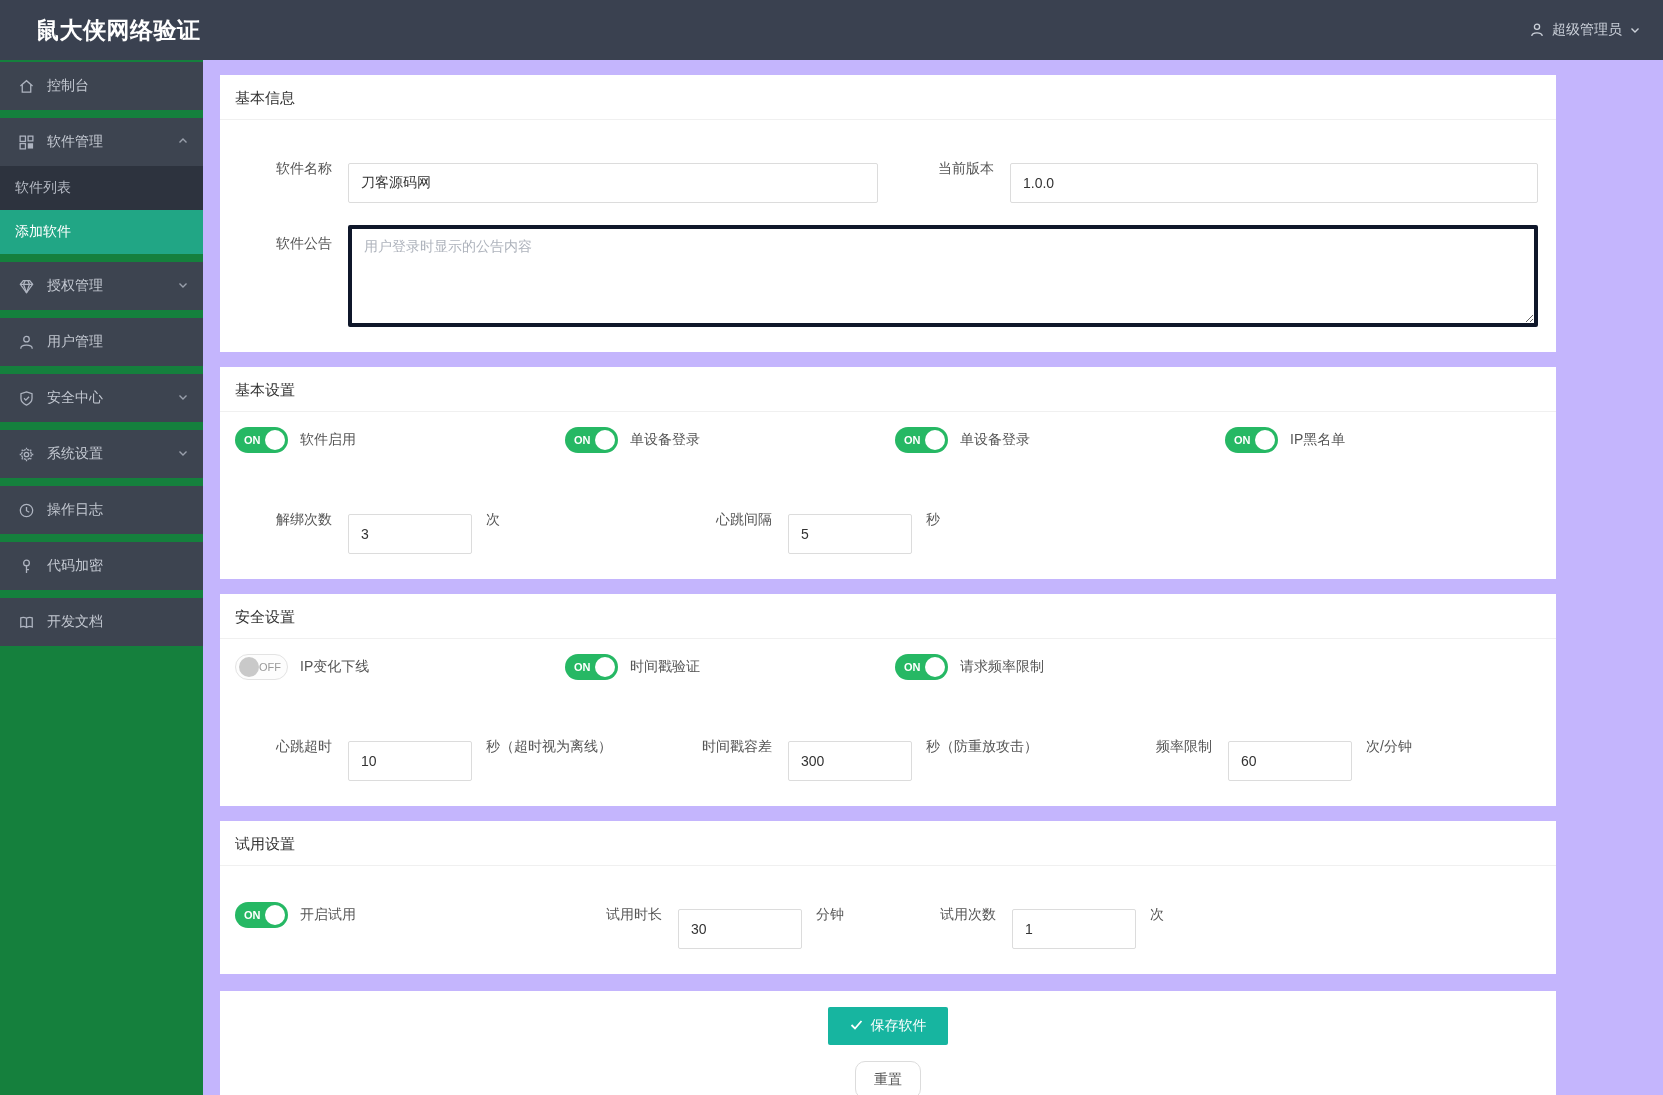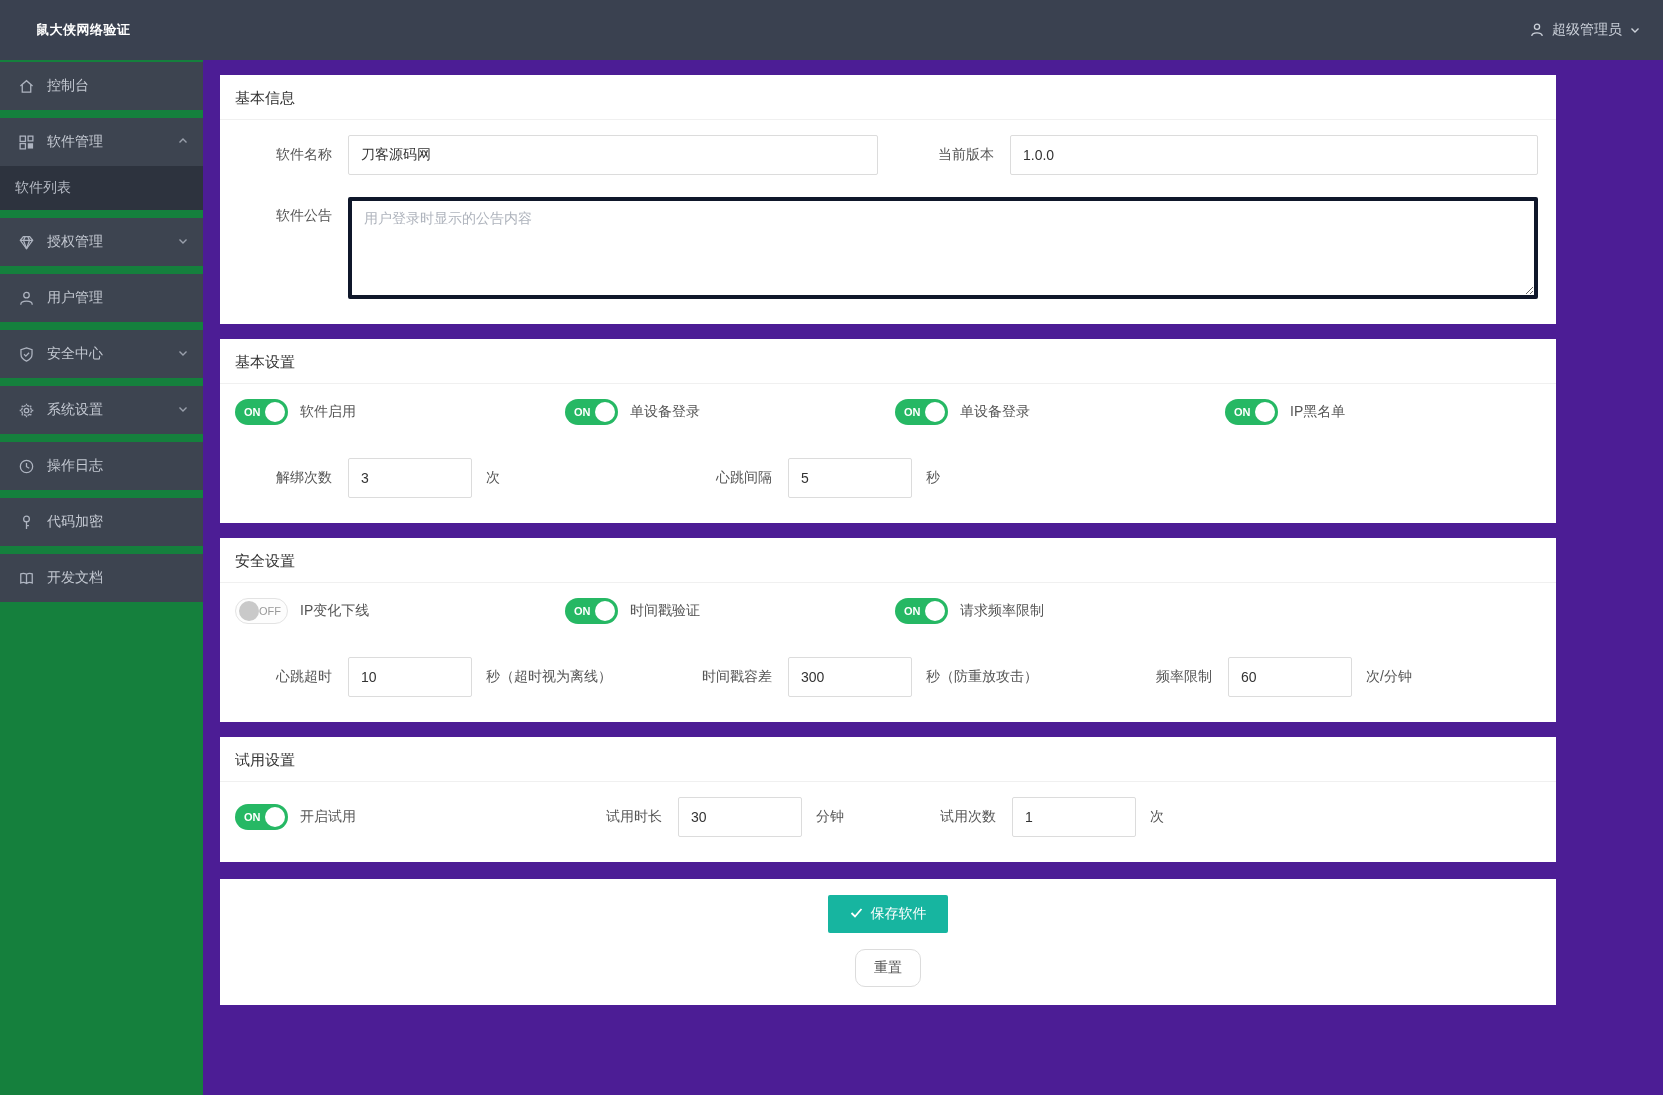--- a/index.html
+++ b/index.html
@@ -4,42 +4,42 @@
 <style>
   * { margin:0; padding:0; box-sizing:border-box; }
   html,body { width:1663px; height:1095px; }
   body {
     font-family:"Liberation Sans","DejaVu Sans",sans-serif;
     background:#f0f0f0; position:relative; overflow:hidden;
     color:#555; font-size:14px;
   }
   
   .topbar{position:absolute;top:0;left:0;width:1663px;height:60px;background:#3a4150;display:flex;align-items:center;z-index:5;}
-  .logo{width:203px;padding-left:36px;color:#fff;font-size:13px;font-weight:bold;letter-spacing:.5px;}
+  .logo{width:203px;padding-left:36px;color:#fff;font-size:23px;font-weight:bold;letter-spacing:.5px;}
   .user{margin-left:auto;display:flex;align-items:center;gap:7px;padding-right:22px;color:#ccd1da;font-size:14px;cursor:pointer;}
   .user svg{display:block;}
   
   .sidebar{position:absolute;top:60px;left:0;width:203px;bottom:0;background:#15803d;padding-top:2px;}
   .s-item{height:48px;display:flex;align-items:center;padding:0 14px 0 18px;background:#3d4450;color:#c3c8d1;margin-bottom:8px;cursor:pointer;}
   .s-item .s-ico{width:17px;height:17px;margin-right:12px;flex:0 0 auto;color:#aeb4c0;}
   .s-item .s-lbl{flex:1;font-size:14px;}
   .s-item .chev{color:#9aa0ac;}
   .s-group{margin-bottom:8px;}
   .s-group .s-item{margin-bottom:0;}
   .s-sub{height:44px;display:flex;align-items:center;padding-left:15px;background:#2d333e;color:#b4b9c3;font-size:14px;cursor:pointer;}
   .s-sub.active{background:#21a685;color:#fff;}
   
-  .main{position:absolute;top:60px;left:203px;right:0;bottom:0;background:#4c1d95;overflow:hidden;}
+  .main{position:absolute;top:60px;left:203px;right:0;bottom:0;background:#c4b5fd;overflow:hidden;}
   .card{margin:15px 107px 0 17px;background:#fff;}
   .card-h{height:45px;line-height:45px;padding:0 15px;font-size:15px;color:#333;border-bottom:1px solid #f0f0f0;}
   .card-b{padding:15px 18px 25px 15px;}
   .frow{display:flex;align-items:center;}
   .f-label{width:113px;text-align:right;padding-right:16px;color:#555;flex:0 0 auto;}
   .f-label.w132{width:132px;}
-  input[type=text]{height:40px;border:1px solid #dcdcdc;border-radius:2px;padding:0 12px;font-size:14px;color:#333;font-family:inherit;outline:none;background:#fff;}
+  input[type=text]{height:40px;border:1px solid #dcdcdc;border-radius:2px;padding:0 12px;font-size:14px;color:#333;font-family:inherit;outline:none;background:#fff;margin-top:28px;}
   input.grow{flex:1;min-width:0;}
   input.small{width:124px;flex:0 0 auto;}
   .name-input{width:530px;flex:0 0 auto;}
   textarea{flex:1;height:102px;border:4px solid #0f172a;border-radius:2px;padding:9px 12px;font-size:14px;color:#333;font-family:inherit;outline:none;resize:both;}
   textarea::placeholder,input::placeholder{color:#aeb3bc;}
   .row-gap{margin-top:22px;align-items:flex-start;}
   .row-gap .f-label{padding-top:10px;}
   .suffix{margin-left:14px;color:#555;white-space:nowrap;}
   
   .toggle-col{width:330px;display:flex;align-items:center;flex:0 0 auto;}
@@ -108,20 +108,23 @@
       <span class="s-lbl">软件管理</span>
       <span class="chev">
         <svg width="12" height="12" viewBox="0 0 12 12" fill="none" stroke="currentColor" stroke-width="1.4">
           <polyline points="2.5,7.5 6,4 9.5,7.5"></polyline>
         </svg>
       </span>
     </div>
     <div class="s-sub">
       <span>软件列表</span>
     </div>
+    <div class="s-sub active">
+      <span>添加软件</span>
+    </div>
   </div>
 
   <div class="s-item">
     <span class="s-ico">
       <svg width="17" height="17" viewBox="0 0 16 16" fill="none" stroke="currentColor" stroke-width="1.2">
         <path d="M5 2.5 H11 L13.8 6 L8 13.8 L2.2 6 Z"></path>
           <path d="M2.2 6 H13.8 M8 13.8 L5.2 6 L6.7 2.5 M8 13.8 L10.8 6 L9.3 2.5"></path>
       </svg>
     </span>
     <span class="s-lbl">授权管理</span>

